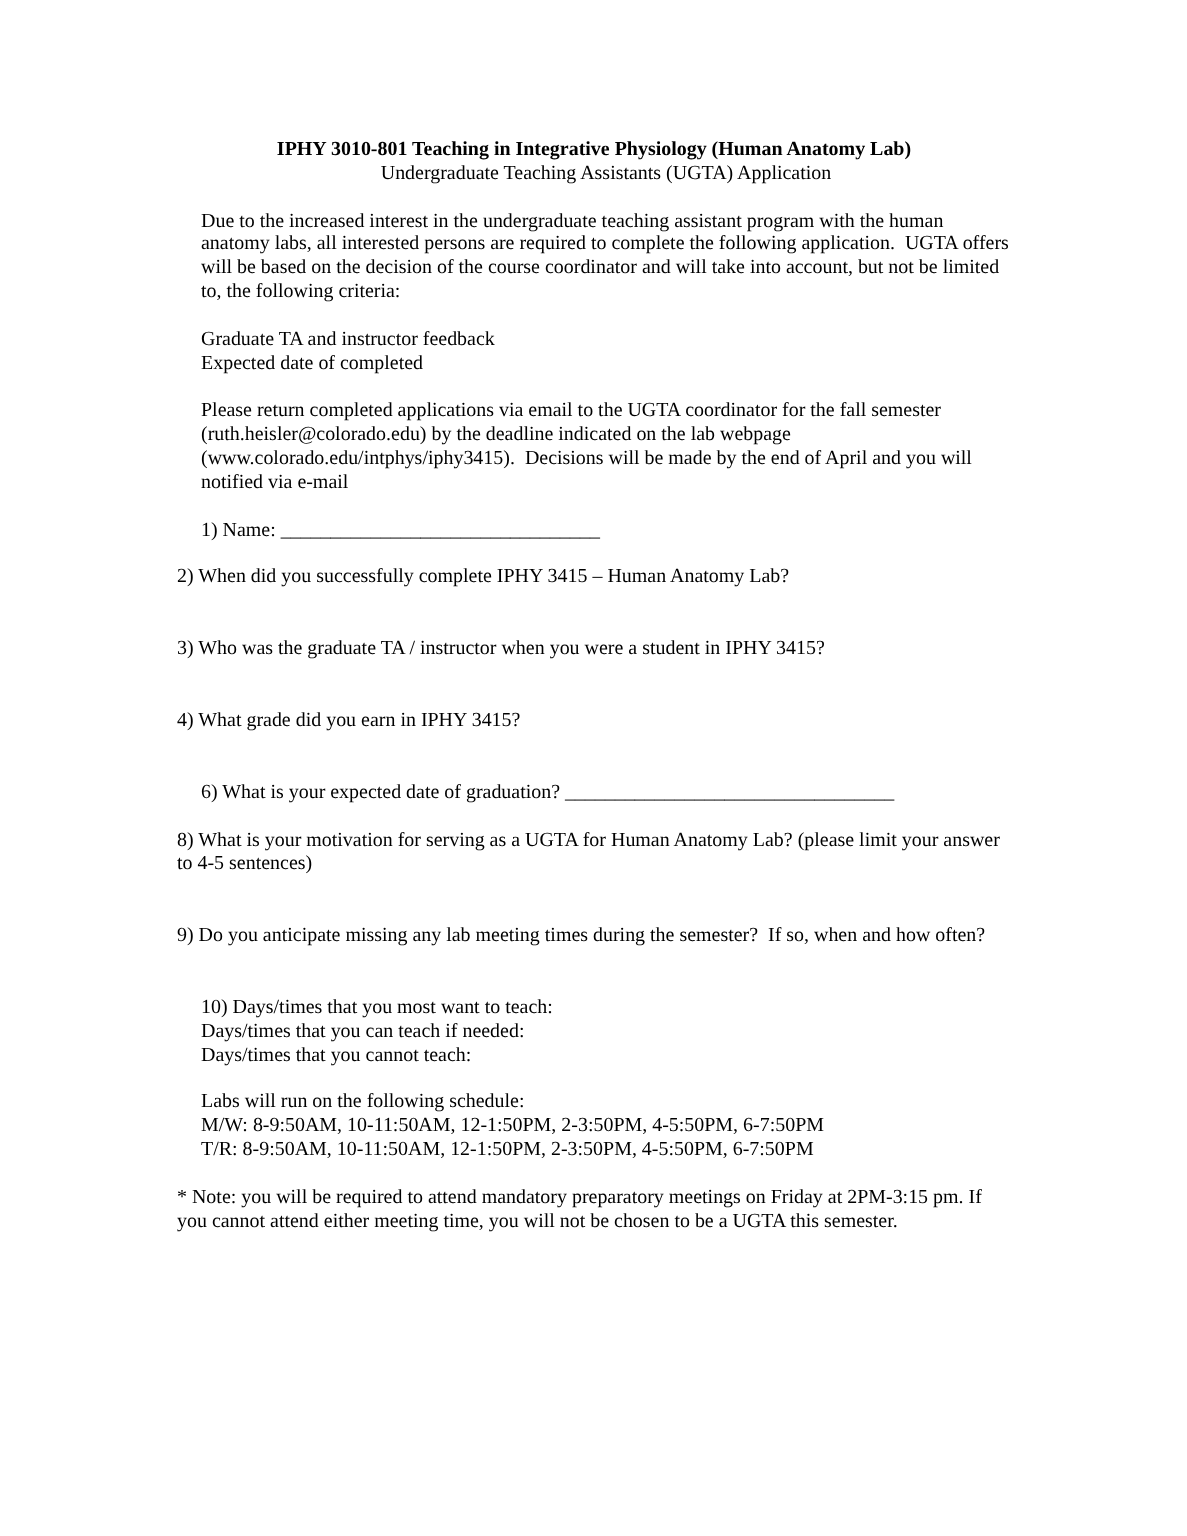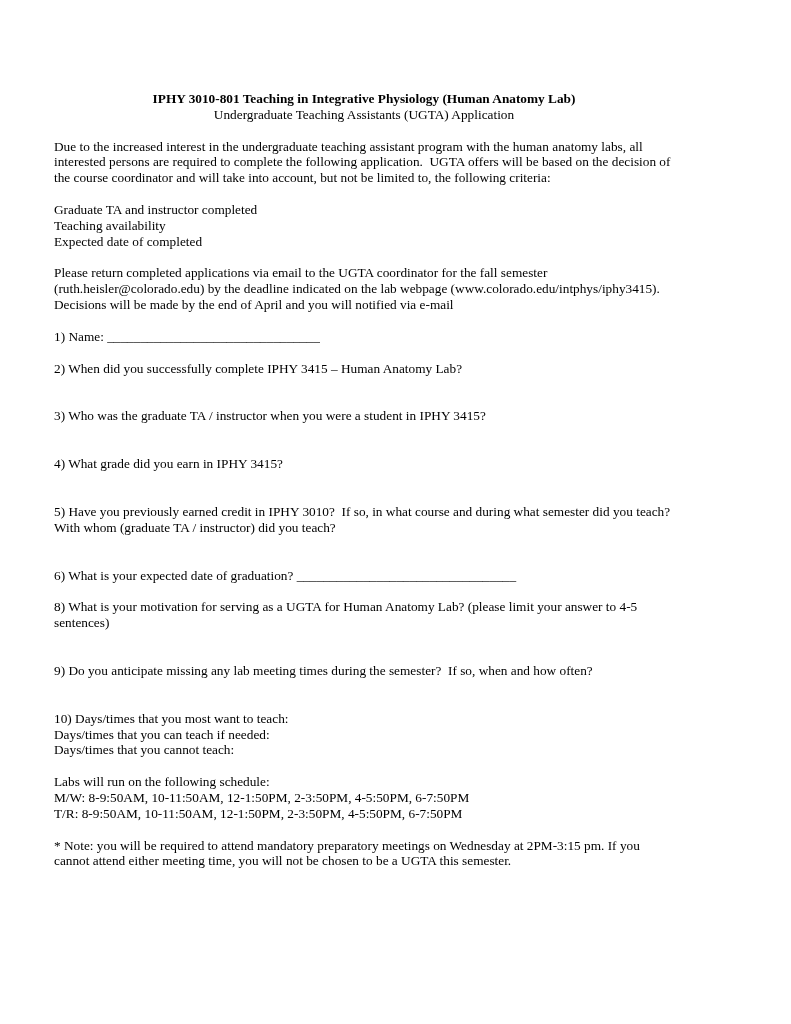--- a/index.html
+++ b/index.html
@@ -13,75 +13,73 @@
     height: 1024px;
     font-family: "Liberation Serif", serif;
     font-size: 13.3px;
     line-height: 15.8px;
     overflow: hidden;
   }
   .page {
     box-sizing: border-box;
     width: 791px;
     height: 1024px;
-    padding: 91px 117px 40px 54px;
+    padding: 91px 117px 40px 118px;
     font-family: Liberation Serif, serif;
   }
   .para {
     white-space: pre-wrap;
     margin: 0;
   }
   .center { text-align: center; }
   .bold { font-weight: bold; }
-  .mb1 { margin-bottom: 16px; }   
+  .mb1 { margin-bottom: 16px; margin-left: 16px; }   
   .mb2 { margin-bottom: 32px; }   
   .line { margin: 0; white-space: pre-wrap; }
 </style>
 </head>
 <body>
 
 <div class="page">
 
   <div class="para center bold">IPHY 3010-801 Teaching in Integrative Physiology (Human Anatomy Lab)</div>
   <div class="para center mb1">Undergraduate Teaching Assistants (UGTA) Application</div>
 
   <div class="para mb1">Due to the increased interest in the undergraduate teaching assistant program with the human anatomy labs, all interested persons are required to complete the following application.  UGTA offers will be based on the decision of the course coordinator and will take into account, but not be limited to, the following criteria:</div>
 
   <div class="mb1">
-    <div class="line">Graduate TA and instructor completed</div>
-    <div class="line">Teaching availability</div>
+    <div class="line">Graduate TA and instructor feedback</div>
     <div class="line">Expected date of completed</div>
   </div>
 
   <div class="para mb1">Please return completed applications via email to the UGTA coordinator for the fall semester (ruth.heisler@colorado.edu) by the deadline indicated on the lab webpage (www.colorado.edu/intphys/iphy3415).  Decisions will be made by the end of April and you will notified via e-mail</div>
 
   <div class="para mb1">1) Name: ________________________________</div>
 
   <div class="para mb2">2) When did you successfully complete IPHY 3415 – Human Anatomy Lab?</div>
 
   <div class="para mb2">3) Who was the graduate TA / instructor when you were a student in IPHY 3415?</div>
 
   <div class="para mb2">4) What grade did you earn in IPHY 3415?</div>
 
-  <div class="para mb2">5) Have you previously earned credit in IPHY 3010?  If so, in what course and during what semester did you teach?  With whom (graduate TA / instructor) did you teach?</div>
 
   <div class="para mb1">6) What is your expected date of graduation? _________________________________</div>
 
 
   <div class="para mb2">8) What is your motivation for serving as a UGTA for Human Anatomy Lab? (please limit your answer to 4-5 sentences)</div>
 
   <div class="para mb2">9) Do you anticipate missing any lab meeting times during the semester?  If so, when and how often?</div>
 
   <div class="mb1">
     <div class="line">10) Days/times that you most want to teach:</div>
     <div class="line">Days/times that you can teach if needed:</div>
     <div class="line">Days/times that you cannot teach:</div>
   </div>
 
   <div class="mb1">
     <div class="line">Labs will run on the following schedule:</div>
     <div class="line">M/W: 8-9:50AM, 10-11:50AM, 12-1:50PM, 2-3:50PM, 4-5:50PM, 6-7:50PM</div>
     <div class="line">T/R: 8-9:50AM, 10-11:50AM, 12-1:50PM, 2-3:50PM, 4-5:50PM, 6-7:50PM</div>
   </div>
 
-  <div class="para">* Note: you will be required to attend mandatory preparatory meetings on Wednesday at 2PM-3:15 pm. If you cannot attend either meeting time, you will not be chosen to be a UGTA this semester.</div>
+  <div class="para">* Note: you will be required to attend mandatory preparatory meetings on Friday at 2PM-3:15 pm. If you cannot attend either meeting time, you will not be chosen to be a UGTA this semester.</div>
 
 </div>
 
 </body></html>

